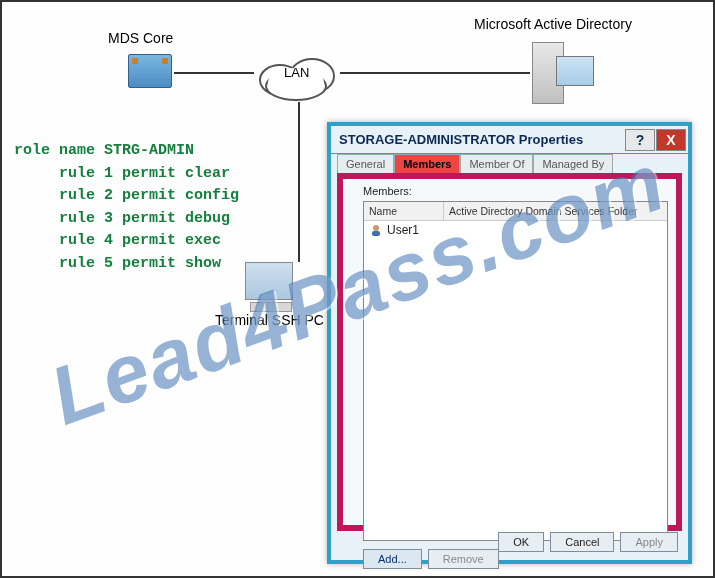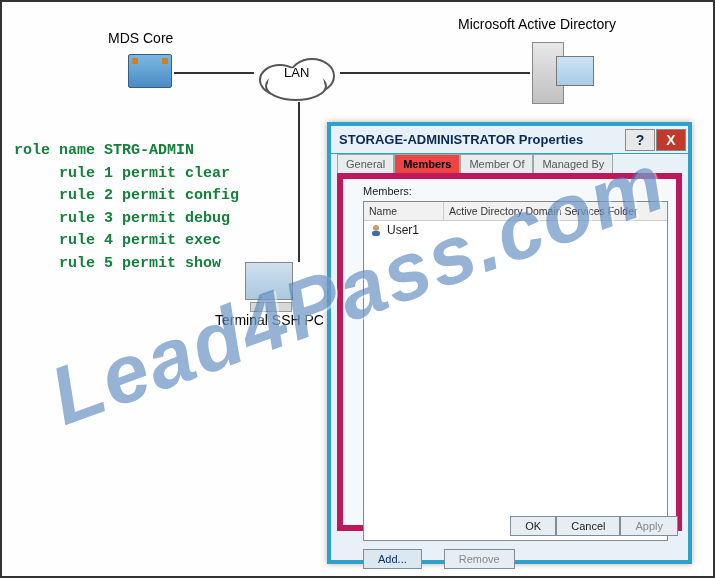--- a/index.html
+++ b/index.html
@@ -141,54 +141,54 @@
     .col-folder { flex: 1; padding: 3px 5px; }
     .list-row {
       display: flex; align-items: center;
       padding: 2px 5px;
       font-size: 12px; color: #222;
     }
     .user-icon {
       width: 14px; height: 14px; margin-right: 4px;
       display: inline-block;
     }
-    .btn-row { display: flex; gap: 22px; margin-top: 8px; }
+    .btn-row { display: flex; gap: 6px; margin-top: 8px; }
     .btn {
       padding: 3px 14px;
       font-size: 11px;
       border: 1px solid #7f8d9a;
       background: #e6eef4;
       color: #222;
     }
     .btn.primary { background: #dbe7f1; color: #08306a; }
     .btn.disabled { color: #888; }
     .dialog-footer {
-      position: absolute; bottom: 24px; right: 10px;
-      display: flex; 
+      position: absolute; bottom: 8px; right: 10px;
+      display: flex; gap: 6px;
     }
     .watermark {
       position: absolute;
       top: 50%; left: 50%;
       transform: translate(-50%, -50%) rotate(-20deg);
       font-size: 82px;
       font-weight: 900;
       font-style: italic;
       color: rgba(63,117,180,.55);
       letter-spacing: 2px;
       pointer-events: none;
       text-shadow: 2px 2px 0 rgba(255,255,255,.45);
       z-index: 100;
       white-space: nowrap;
     }
   </style>
 </head>
 <body>
 
 <div class="label" style="top:28px;left:106px;">MDS Core</div>
-<div class="label" style="top:14px;left:456px;text-align:right;">Microsoft Active Directory</div>
+<div class="label" style="top:14px;left:472px;text-align:right;">Microsoft Active Directory</div>
 <div class="label" style="top:310px;left:213px;">Terminal SSH PC</div>
 
 <div class="device-icon mds-switch"></div>
 
 <div class="wire" style="top:70px;left:172px;width:80px;height:2px;"></div>
 <div class="wire" style="top:70px;left:338px;width:190px;height:2px;"></div>
 <div class="wire" style="top:100px;left:296px;width:2px;height:160px;"></div>
 
 <div class="lan-cloud">
   <svg width="86" height="52">

